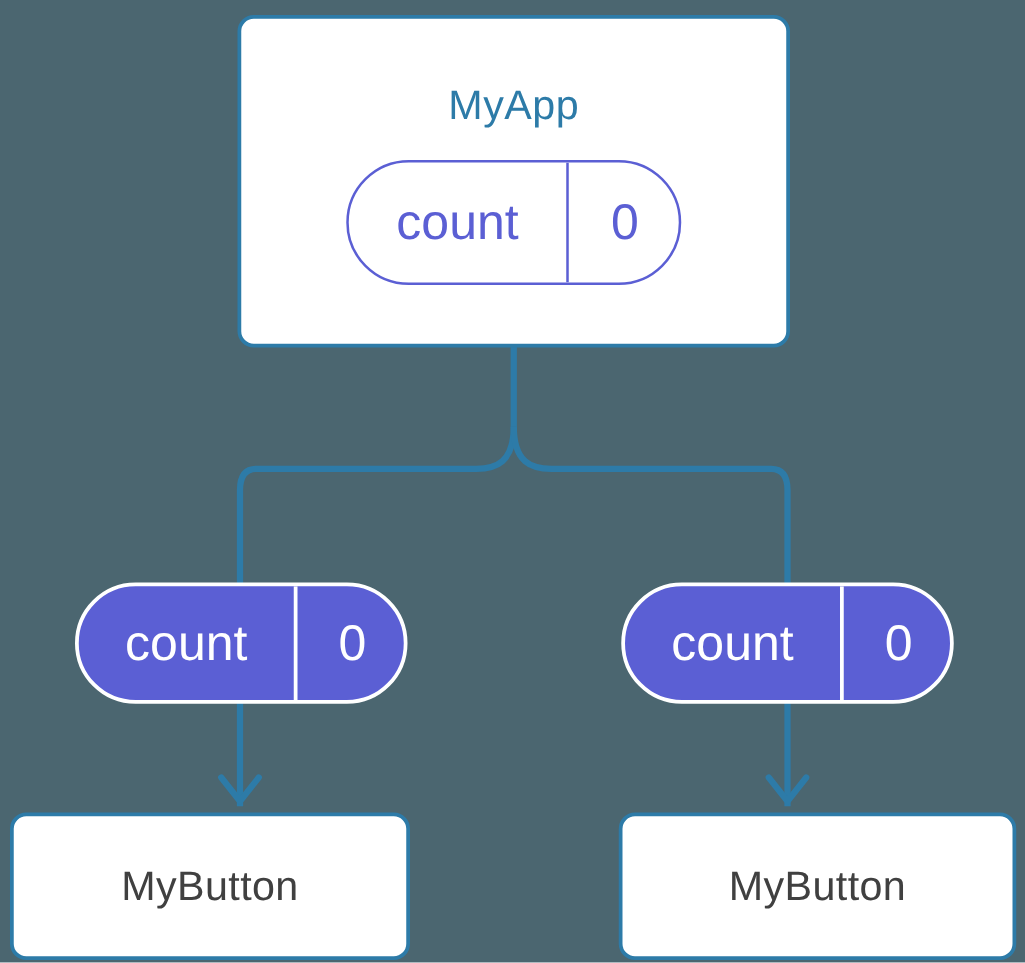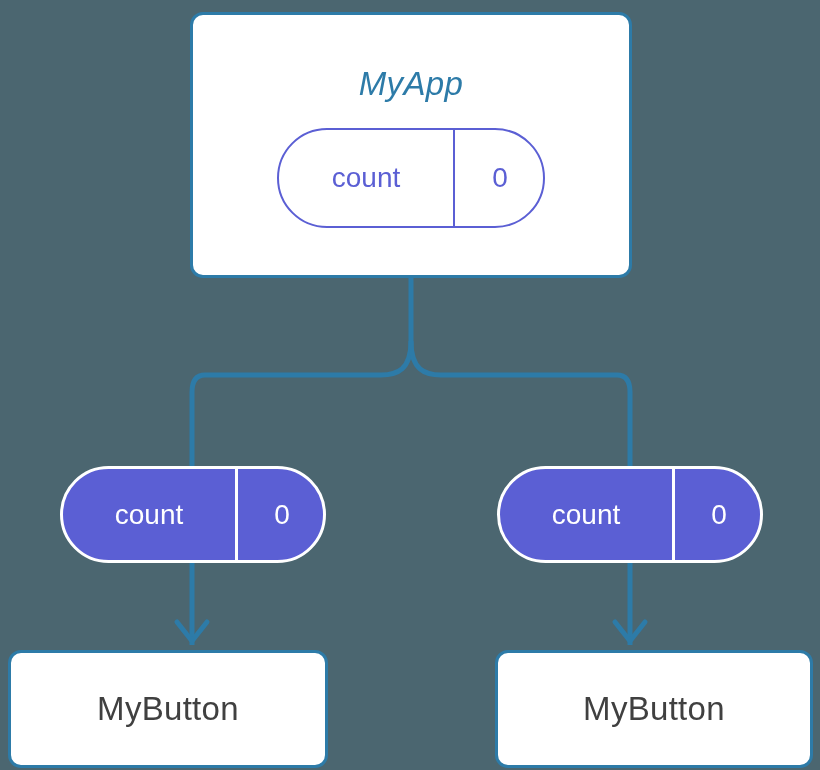--- a/index.html
+++ b/index.html
@@ -33,21 +33,20 @@
     box-sizing: border-box;
     background: #ffffff;
     border: 3px solid #2d7ba8;
     border-radius: 13px;
   }
   #myapp-card {
     left: 190px;
     top: 12px;
     width: 442px;
     height: 266px;
-    font-style: italic;
   }
   .comp-title {
     position: absolute;
     left: 0;
     right: 0;
     top: 52px;
     text-align: center;
     color: #2d7ba8;
     font-size: 33px;
     letter-spacing: 0.4px;
@@ -61,21 +60,21 @@
     box-sizing: border-box;
     display: flex;
     align-items: stretch;
     border-radius: 999px;
     overflow: hidden;
   }
   .pill .cell {
     display: flex;
     align-items: center;
     justify-content: center;
-    font-size: 28px;
+    font-size: 40px;
     line-height: 1;
     white-space: nowrap;
   }
   .pill .cell-key { flex: 0 0 auto; }
   .pill .cell-val { flex: 0 0 auto; }
   .pill .divider { flex: 0 0 auto; width: 2px; }
 
   
   .pill-outline {
     background: transparent;

